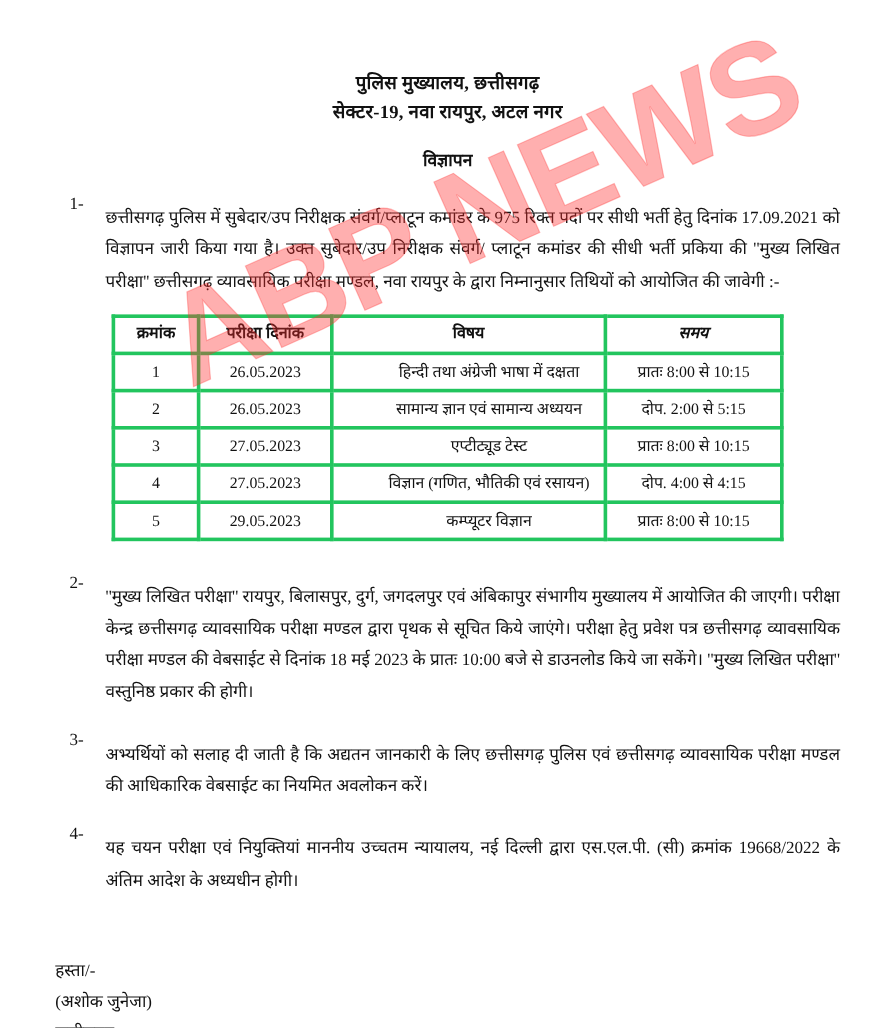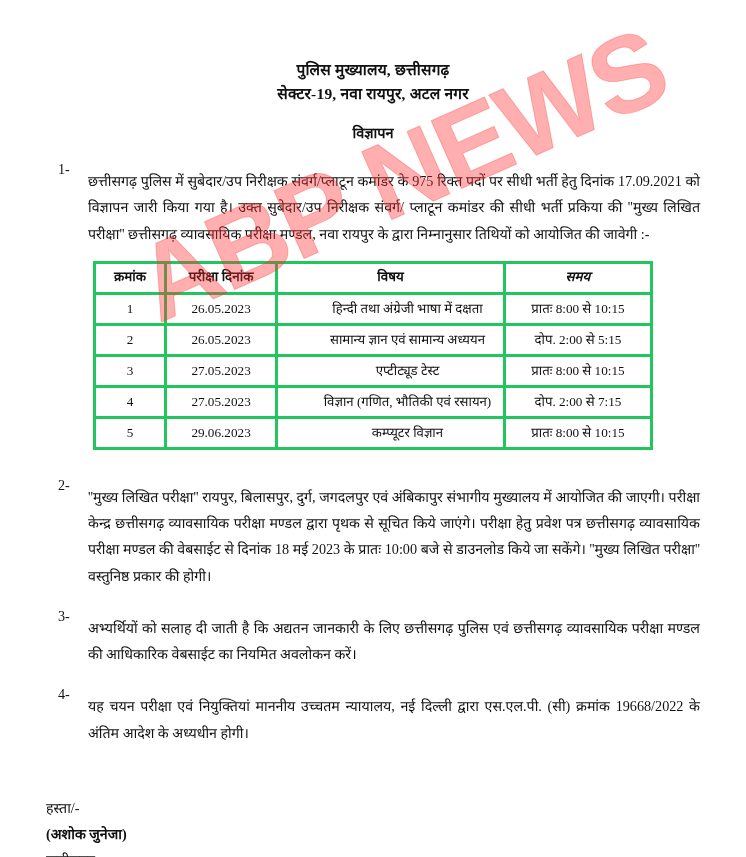--- a/index.html
+++ b/index.html
@@ -89,21 +89,21 @@
   .col-subject { width: 236px; }
   .col-time { width: 150px; font-style: italic; }
 
   .sign-block {
     margin-top: 49px;
     padding-right: 78px;
     font-size: 14.2px;
     line-height: 1.85;
   }
   .sign-block .name {
-    font-weight: bold;
+    font-weight: normal;
   }
   .watermark {
     position: absolute;
     left: 0;
     top: 0;
     width: 746px;
     height: 857px;
     pointer-events: none;
     overflow: hidden;
     z-index: 5;
@@ -167,25 +167,25 @@
         <tr>
           <td>3</td>
           <td>27.05.2023</td>
           <td class="subject-col">एप्टीट्यूड टेस्ट</td>
           <td>प्रातः 8:00 से 10:15</td>
         </tr>
         <tr>
           <td>4</td>
           <td>27.05.2023</td>
           <td class="subject-col">विज्ञान (गणित, भौतिकी एवं रसायन)</td>
-          <td>दोप. 2:00 से 7:15</td>
+          <td>दोप. 4:00 से 4:15</td>
         </tr>
         <tr>
           <td>5</td>
-          <td>29.06.2023</td>
+          <td>29.05.2023</td>
           <td class="subject-col">कम्प्यूटर विज्ञान</td>
           <td>प्रातः 8:00 से 10:15</td>
         </tr>
       </tbody>
     </table>
   </div>
 
   <div class="spacer-small"></div>
 
   <div class="clause">

